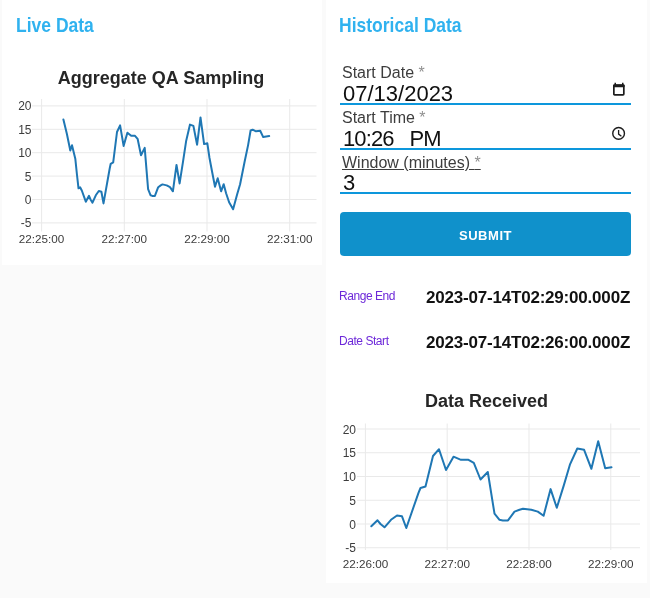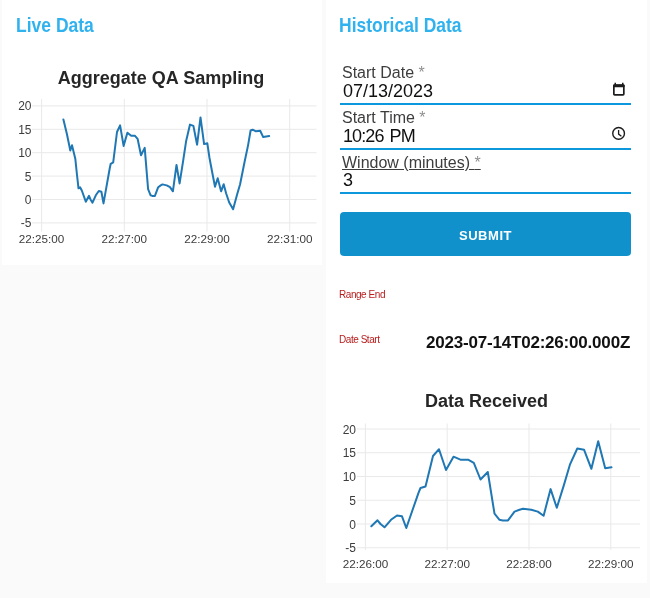--- a/index.html
+++ b/index.html
@@ -3,23 +3,23 @@
 <meta charset="utf-8">
 <style>
   html,body{margin:0;padding:0;}
   body{width:650px;height:598px;background:#fafafa;font-family:"Liberation Sans",sans-serif;position:relative;overflow:hidden;}
   .card{position:absolute;background:#ffffff;}
   #leftcard{left:2px;top:0;width:320px;height:265px;}
   #rightcard{left:326px;top:0;width:321px;height:583px;}
   .hd{position:absolute;font-size:20.6px;font-weight:bold;color:#30b2ef;transform:scaleX(0.85);transform-origin:0 0;white-space:nowrap;}
   .lbl{position:absolute;font-size:16px;color:#3d3d3d;}
   .lbl .ast{color:#8f8f8f;}
-  .val{position:absolute;font-size:18px;color:#101010;}
+  .val{position:absolute;font-size:22px;color:#101010;}
   .ul{position:absolute;height:2px;background:#0d97dc;left:14px;width:291px;}
-  .rlab{position:absolute;font-size:10px;color:#b91c1c;left:13px;letter-spacing:-0.45px;}
+  .rlab{position:absolute;font-size:12px;color:#6d28d9;left:13px;letter-spacing:-0.45px;}
   .rval{position:absolute;font-size:17px;font-weight:bold;color:#111;left:100px;letter-spacing:-0.2px;}
   #btn{position:absolute;left:14px;top:212px;width:291px;height:44px;background:#1091cb;border-radius:4px;color:#ffffff;font-weight:bold;font-size:13px;letter-spacing:0.55px;text-align:center;line-height:47px;}
   svg text{font-family:"Liberation Sans",sans-serif;}
   .tk{font-size:12px;fill:#3c3c3c;}
   .tkx{font-size:11.7px;fill:#3c3c3c;}
   .ttl{font-size:18px;font-weight:bold;fill:#262626;}
 </style>
 </head>
 <body>
 <div id="leftcard" class="card">
@@ -73,34 +73,35 @@
   <div class="val" style="left:17px;top:80.5px;">07/13/2023</div>
   <div class="ul" style="top:103px;"></div>
   <svg width="16" height="16" style="position:absolute;left:286px;top:82px;" viewBox="0 0 16 16">
     <rect x="2.5" y="0.75" width="1.5" height="2.6" fill="#1c1c1c"></rect>
     <rect x="10" y="0.75" width="1.5" height="2.6" fill="#1c1c1c"></rect>
     <rect x="1.85" y="3.15" width="9.98" height="9.7" rx="0.8" fill="none" stroke="#1c1c1c" stroke-width="1.7"></rect>
     <rect x="1.1" y="2.4" width="11.5" height="2.8" rx="0.8" fill="#1c1c1c"></rect>
   </svg>
 
   <div class="lbl" style="left:16px;top:108.5px;">Start Time <span class="ast">*</span></div>
-  <div class="val" style="left:17px;top:125.5px;letter-spacing:-0.9px;">10:26<span style="padding-left:6px;">PM</span></div>
+  <div class="val" style="left:17px;top:125.5px;letter-spacing:-0.9px;">10:26<span style="padding-left:16px;">PM</span></div>
   <div class="ul" style="top:148px;"></div>
   <svg width="16" height="16" style="position:absolute;left:286px;top:126px;" viewBox="0 0 16 16">
     <circle cx="6.6" cy="7.4" r="5.85" fill="none" stroke="#1c1c1c" stroke-width="1.4"></circle>
     <polyline points="6.6,3.9 6.6,8.1 9.4,10.2" fill="none" stroke="#1c1c1c" stroke-width="1.3"></polyline>
   </svg>
 
   <div class="lbl" style="left:16px;top:153.5px;text-decoration:underline;">Window (minutes) <span class="ast">*</span></div>
   <div class="val" style="left:17px;top:169.5px;">3</div>
   <div class="ul" style="top:192px;"></div>
 
   <div id="btn">SUBMIT</div>
 
   <div class="rlab" style="top:289px;">Range End</div>
+  <div class="rval" style="top:288px;">2023-07-14T02:29:00.000Z</div>
   <div class="rlab" style="top:334px;">Date Start</div>
   <div class="rval" style="top:333px;">2023-07-14T02:26:00.000Z</div>
 
   <svg width="321" height="195" style="position:absolute;left:0;top:388px;">
     <text class="ttl" x="160.5" y="19" text-anchor="middle">Data Received</text>
     <g stroke="#e9e9e9" stroke-width="1">
       <line x1="31" y1="41" x2="314" y2="41"></line>
       <line x1="31" y1="64.75" x2="314" y2="64.75"></line>
       <line x1="31" y1="88.5" x2="314" y2="88.5"></line>
       <line x1="31" y1="112.25" x2="314" y2="112.25"></line>

